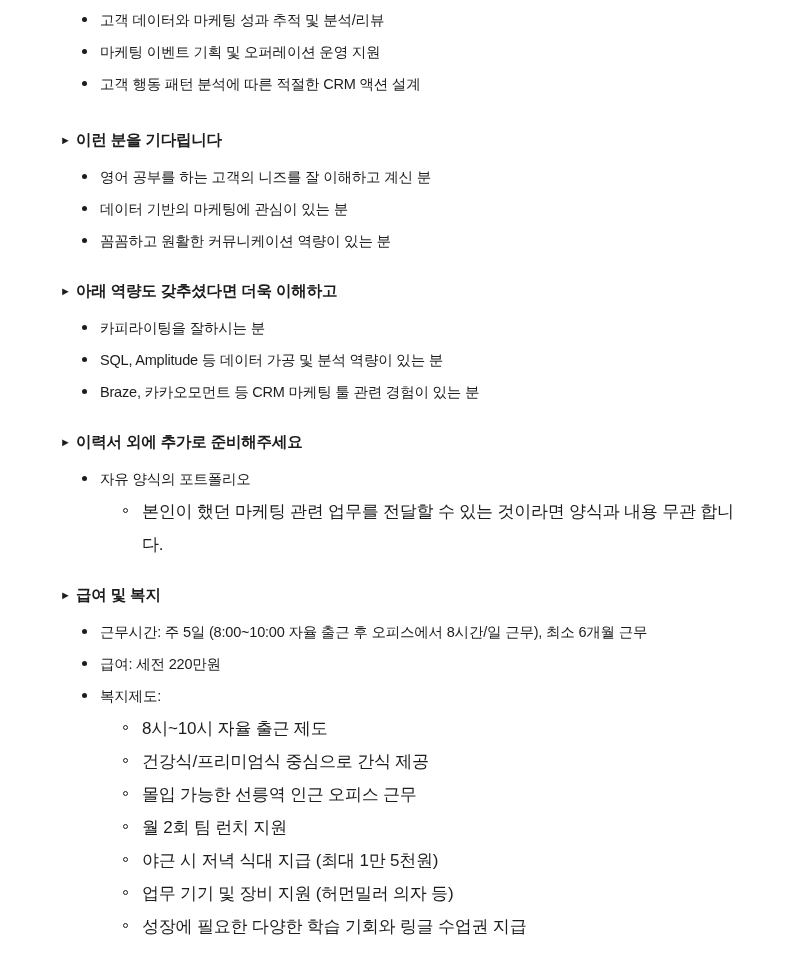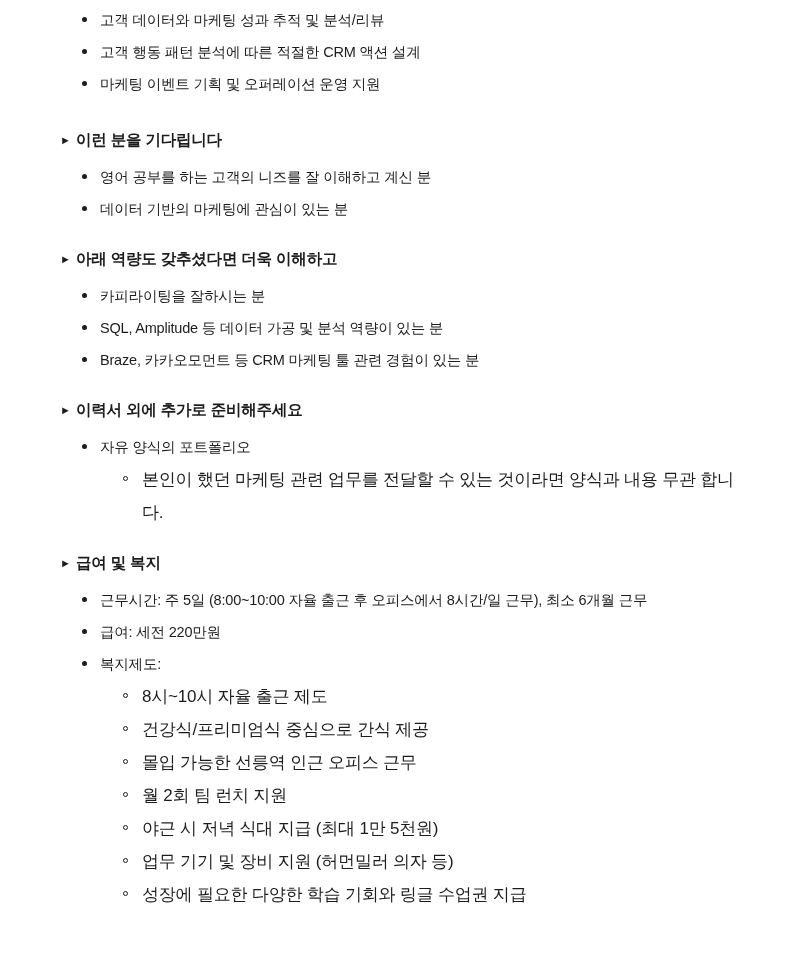--- a/index.html
+++ b/index.html
@@ -111,34 +111,35 @@
   .block { margin: 0; padding: 0; }
 </style>
 </head>
 <body>
 
 <div class="page">
   <div class="content">
 
     <ul class="lvl1 block">
       <li><span class="btext">고객 데이터와 마케팅 성과 추적 및 분석/리뷰</span></li>
+      <li><span class="btext">마케팅 이벤트 기획 및 오퍼레이션 운영 지원</span></li>
       <li><span class="btext">고객 행동 패턴 분석에 따른 적절한 CRM 액션 설계</span></li>
-      <li><span class="btext">마케팅 이벤트 기획 및 오퍼레이션 운영 지원</span></li>
     </ul>
 
     <div class="gap-lg"></div>
 
     <div class="section-head">
       <span class="arrow">►</span>
       <span class="head-text">이런 분을 기다립니다</span>
     </div>
     <div class="gap-sm"></div>
     <ul class="lvl1 block">
       <li><span class="btext">영어 공부를 하는 고객의 니즈를 잘 이해하고 계신 분</span></li>
       <li><span class="btext">데이터 기반의 마케팅에 관심이 있는 분</span></li>
+      <li><span class="btext">꼼꼼하고 원활한 커뮤니케이션 역량이 있는 분</span></li>
     </ul>
 
     <div class="gap-md"></div>
 
     <div class="section-head">
       <span class="arrow">►</span>
       <span class="head-text">아래 역량도 갖추셨다면 더욱 이해하고</span>
     </div>
     <div class="gap-sm"></div>
     <ul class="lvl1 block">

